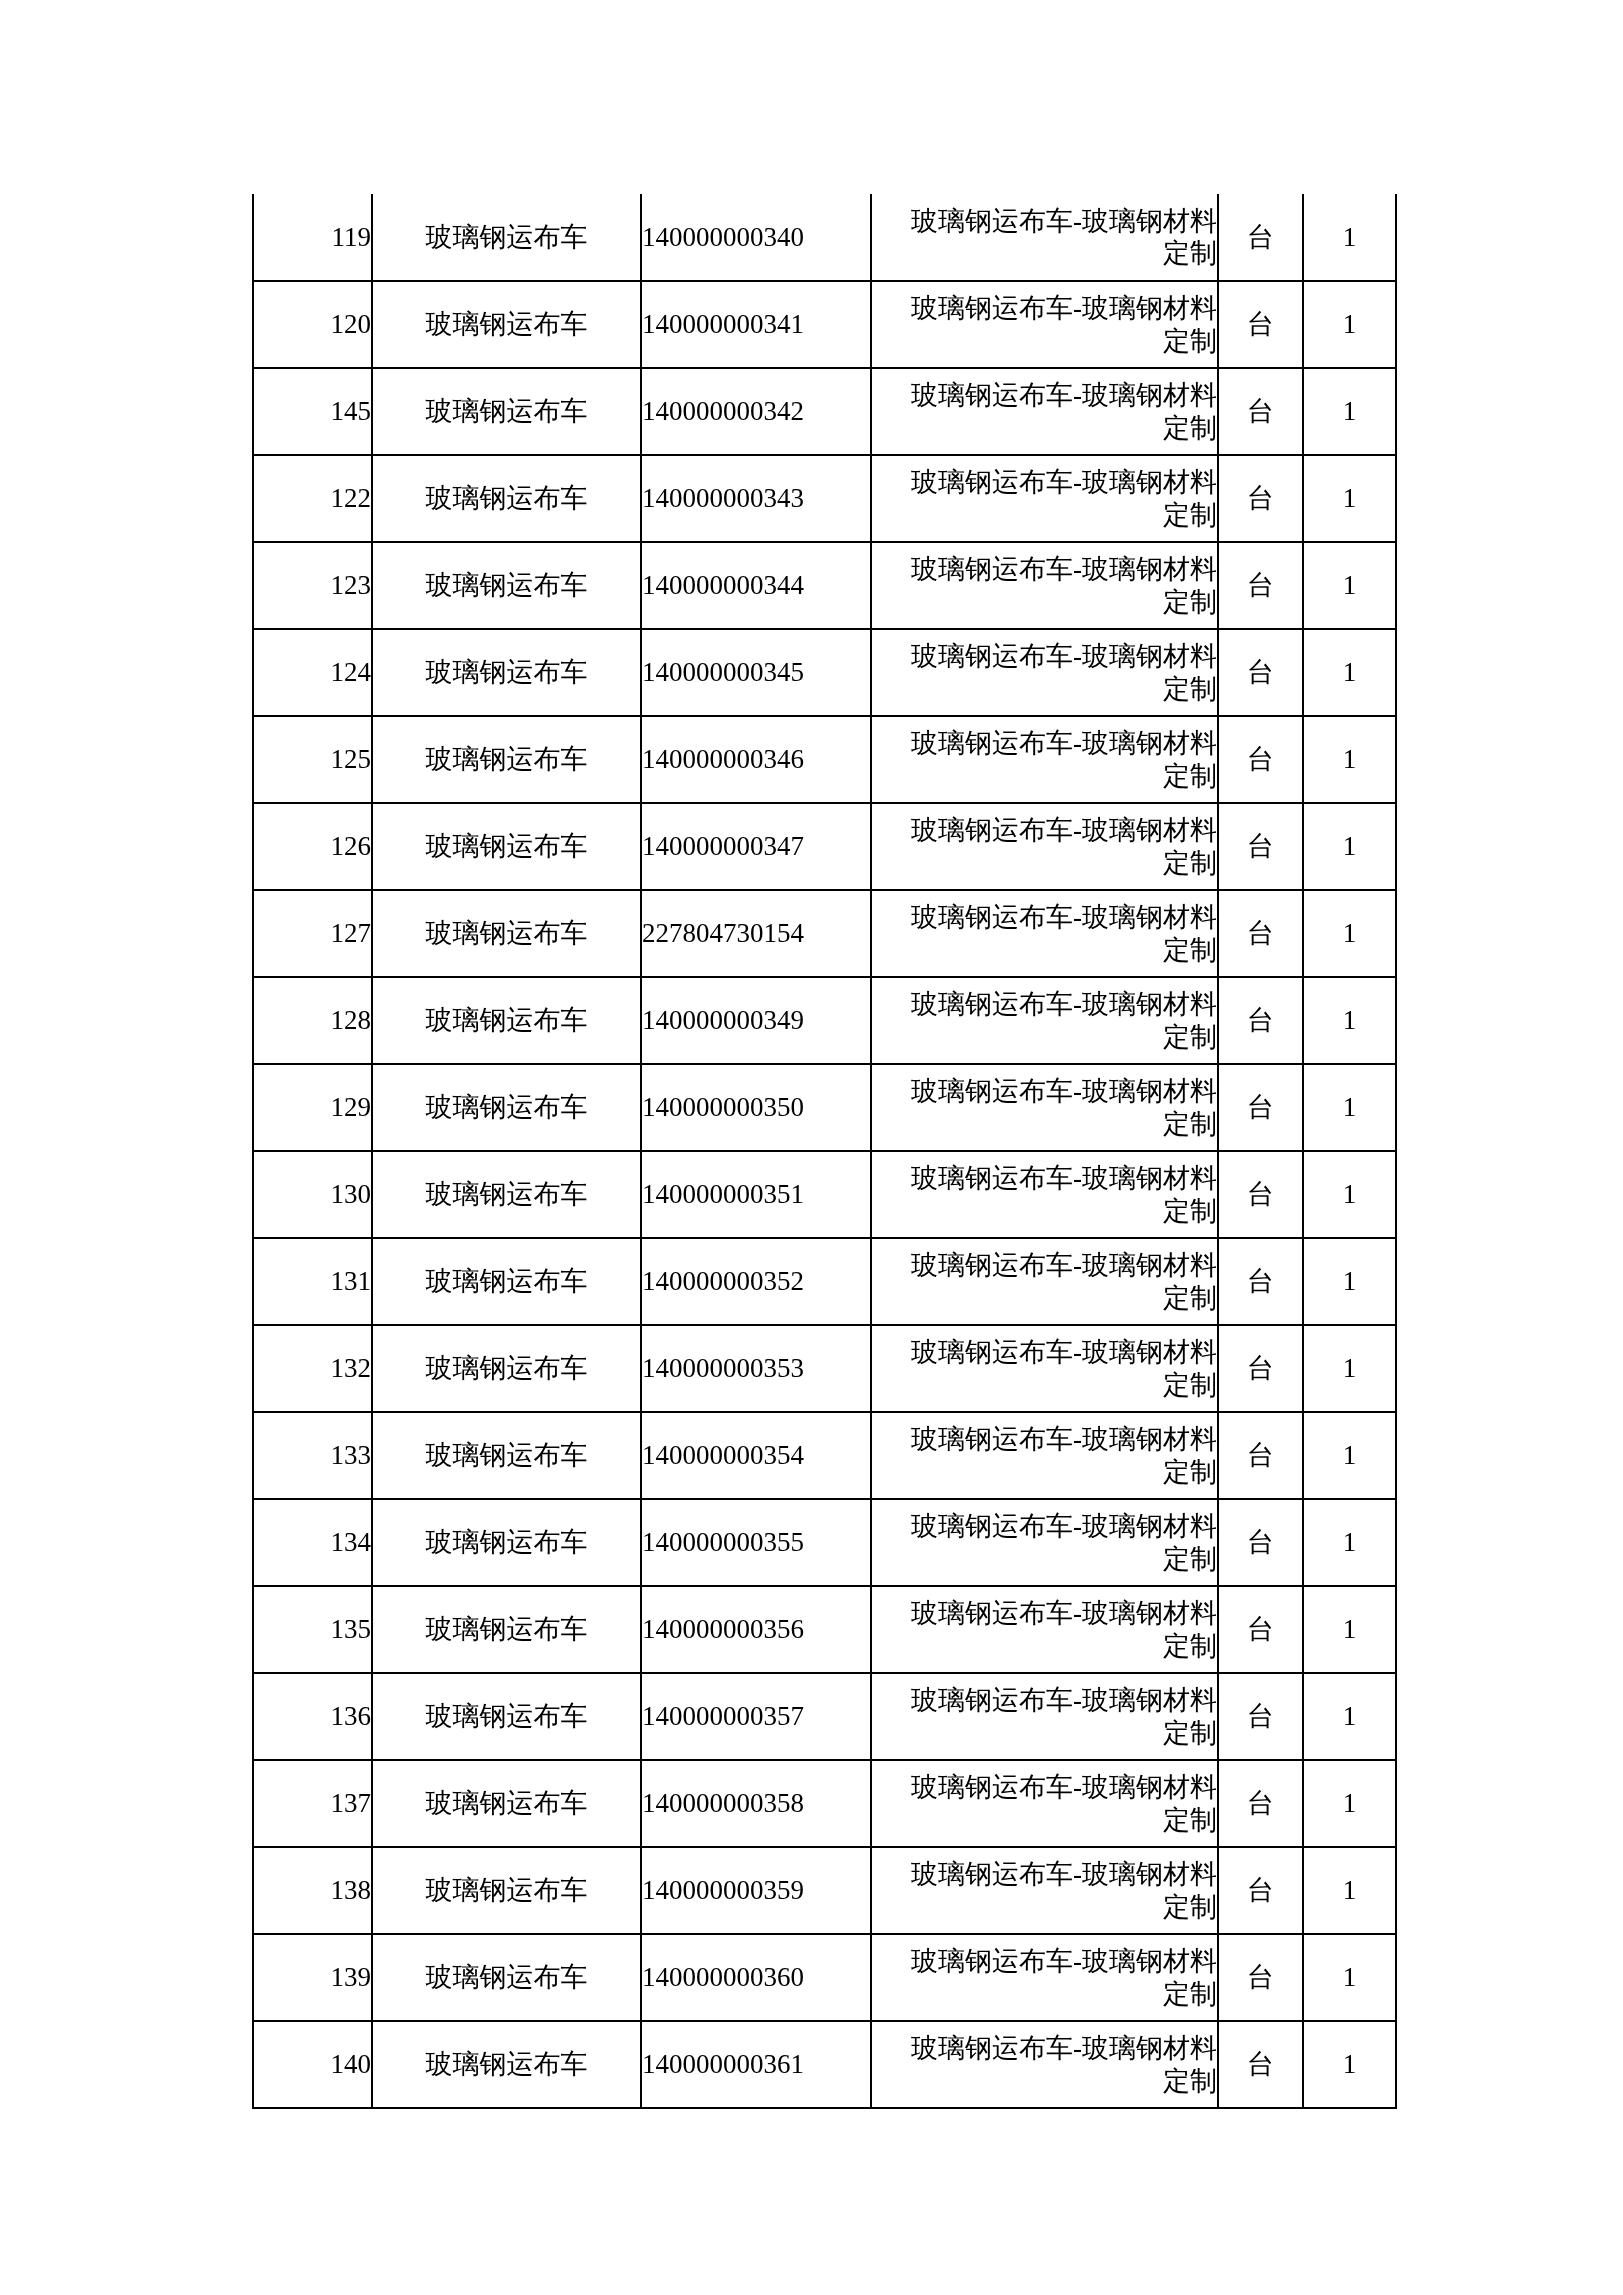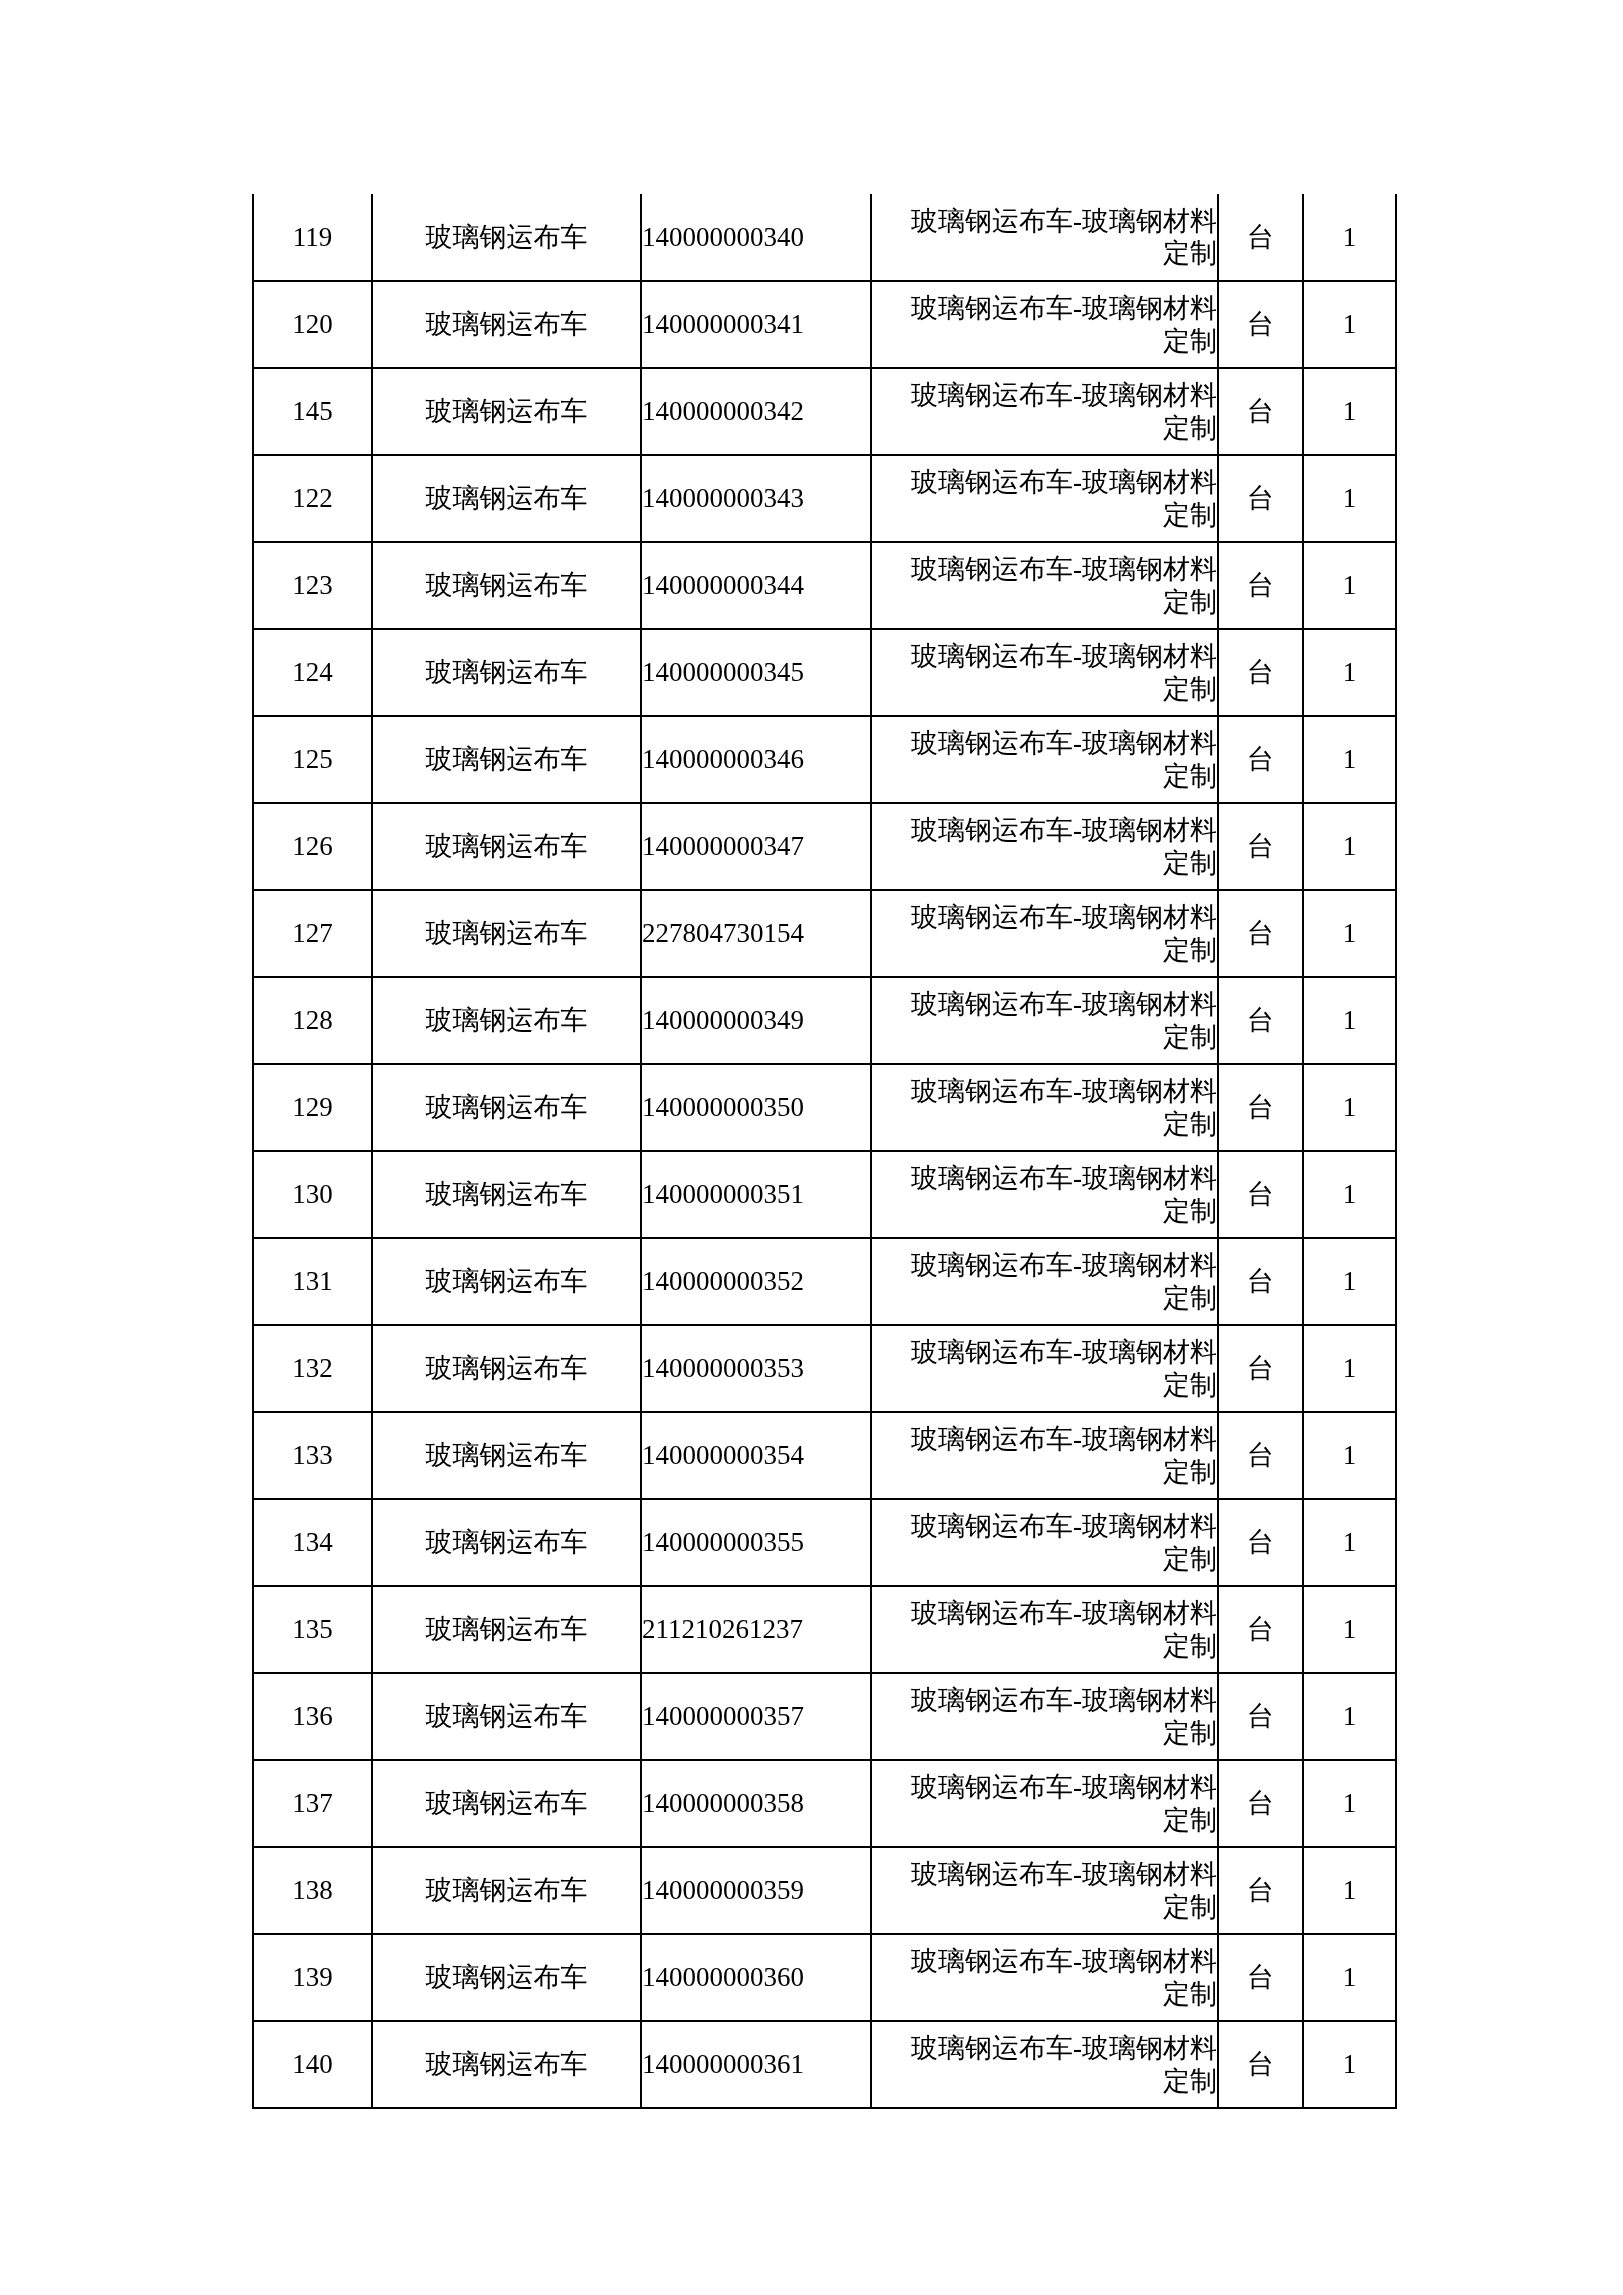--- a/index.html
+++ b/index.html
@@ -41,21 +41,21 @@
   .items-table tr:first-child td {
     border-top: none;
   }
   .col-no   { width: 119px; }
   .col-name { width: 269px; }
   .col-code { width: 230px; }
   .col-desc { width: 347px; }
   .col-unit { width: 85px; }
   .col-qty  { width: 93px; }
 
-  .c-no   { text-align: center; }
+  .c-no   { text-align: right; }
   .c-name { text-align: center; padding-left: 17px; }
   .c-code { text-align: left; padding-left: 15px; }
   .c-desc {
     text-align: right;
     padding-left: 5.5px;
     padding-right: 6.8px;
     white-space: pre-line;
     line-height: 43px;
   }
   .c-unit { text-align: center; }
@@ -231,21 +231,21 @@
     <td class="c-code">140000000355</td>
     <td class="c-desc">玻璃钢运布车-玻璃钢材料
 定制</td>
     <td class="c-unit">台</td>
     <td class="c-qty">1</td>
   </tr>
 
   <tr>
     <td class="c-no">135</td>
     <td class="c-name">玻璃钢运布车</td>
-    <td class="c-code">211210261237</td>
+    <td class="c-code">140000000356</td>
     <td class="c-desc">玻璃钢运布车-玻璃钢材料
 定制</td>
     <td class="c-unit">台</td>
     <td class="c-qty">1</td>
   </tr>
 
   <tr>
     <td class="c-no">136</td>
     <td class="c-name">玻璃钢运布车</td>
     <td class="c-code">140000000357</td>

